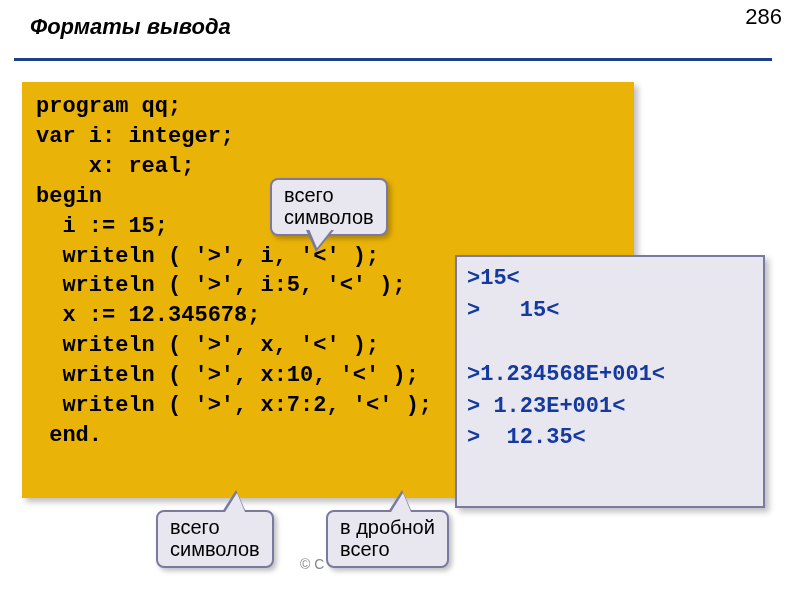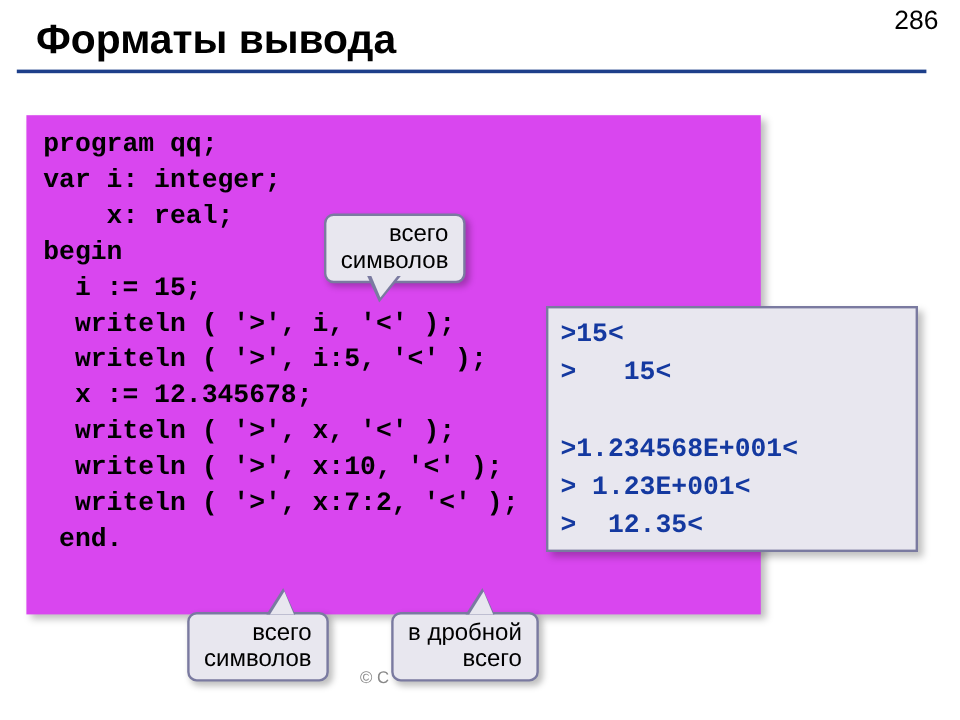--- a/index.html
+++ b/index.html
@@ -16,80 +16,81 @@
     top: 4px;
     right: 18px;
     font-size: 22px;
     font-family: Arial, sans-serif;
     color: #000;
   }
   .title {
     position: absolute;
     top: 14px;
     left: 30px;
-    font-size: 34px;
+    font-size: 22px;
     font-weight: bold;
     color: #000;
     font-family: Arial, sans-serif;
+    font-style: italic;
   }
   .title-underline {
     position: absolute;
     top: 58px;
     left: 14px;
     width: 758px;
     height: 3px;
     background: #1d3f8a;
   }
   .code-box {
     position: absolute;
-    top: 96px;
+    top: 82px;
     left: 22px;
     width: 612px;
     height: 416px;
-    background: #d946ef;
+    background: #eab308;
     box-shadow: 4px 4px 6px rgba(0,0,0,0.25);
     padding: 10px 14px;
     box-sizing: border-box;
   }
   .code-box pre {
     margin: 0;
     font-family: "Courier New", monospace;
     font-size: 22px;
     font-weight: bold;
     line-height: 1.36;
     color: #000;
     white-space: pre;
   }
   .output-box {
     position: absolute;
     top: 255px;
     left: 455px;
     width: 310px;
-    height: 205px;
+    height: 253px;
     background: #e8e7ef;
     border: 2px solid #7a7aa0;
     box-shadow: 4px 4px 6px rgba(0,0,0,0.25);
     padding: 6px 10px;
     box-sizing: border-box;
   }
   .output-box pre {
     margin: 0;
     font-family: "Courier New", monospace;
     font-size: 22px;
     font-weight: bold;
     line-height: 1.45;
     color: #1439a0;
     white-space: pre;
   }
   .callout {
     position: absolute;
     font-family: Arial, sans-serif;
     font-size: 20px;
     line-height: 1.1;
-    text-align: right;
+    text-align: left;
     color: #000;
   }
   .callout-bubble {
     background: #e8e7ef;
     border: 2px solid #7a7aa0;
     border-radius: 8px;
     padding: 4px 12px 6px;
     box-shadow: 3px 3px 5px rgba(0,0,0,0.25);
     white-space: pre;
   }

